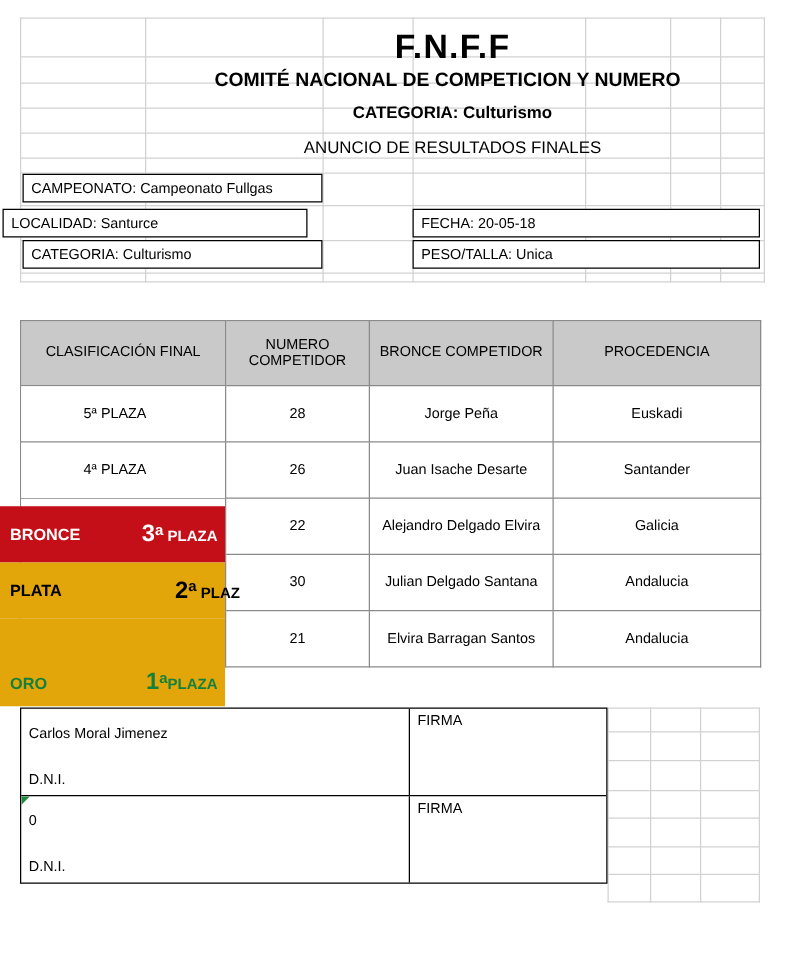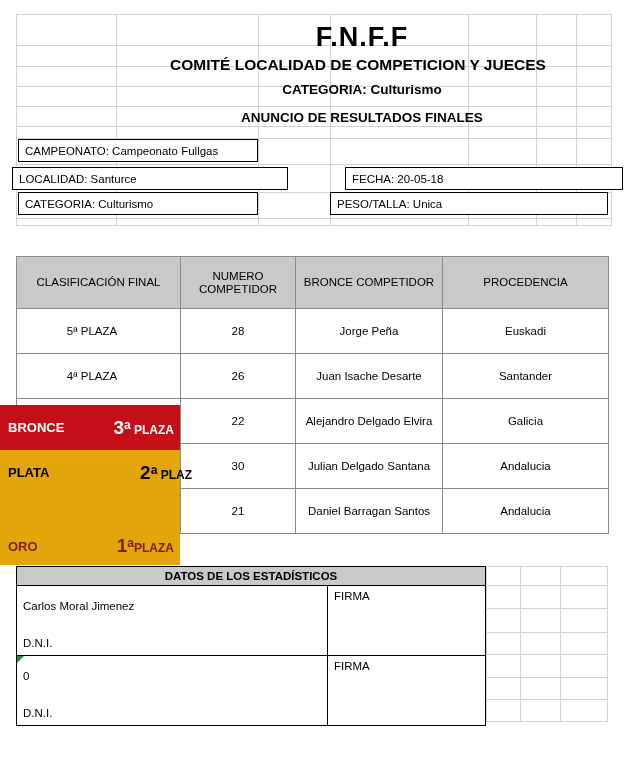--- a/index.html
+++ b/index.html
@@ -125,39 +125,39 @@
     font-size: 13.5px;
     font-weight: bold;
   }
   .title-anuncio {
     position: absolute;
     left: 116px;
     top: 110px;
     width: 492px;
     text-align: center;
     font-size: 13.5px;
-    font-weight: bold;
+    font-weight: normal;
   }
 
   
   .infobox {
     position: absolute;
     border: 1px solid #000000;
     box-sizing: border-box;
     font-size: 11.5px;
     padding-left: 6px;
     line-height: 22px;
     height: 23px;
     background: #ffffff;
     white-space: nowrap;
   }
   .ib-campeonato { left: 18px;  top: 139px; width: 240px; }
-  .ib-localidad  { left: 12px;  top: 167px; width: 276px; }
+  .ib-localidad  { left: 2px;  top: 167px; width: 244px; }
   .ib-categoria  { left: 18px;  top: 192px; width: 240px; }
-  .ib-fecha      { left: 345px; top: 167px; width: 278px; }
+  .ib-fecha      { left: 330px; top: 167px; width: 278px; }
   .ib-peso       { left: 330px; top: 192px; width: 278px; }
 
   
   .results {
     position: absolute;
     left: 16px;
     top: 256px;
     width: 592px;
     border-collapse: collapse;
     table-layout: fixed;
@@ -353,21 +353,21 @@
     <div class="gl-h" style="top:112px"></div>
     <div class="gl-h" style="top:124px"></div>
     <div class="gl-h" style="top:150px"></div>
     <div class="gl-h" style="top:178px"></div>
     <div class="gl-h" style="top:204px"></div>
     <div class="gl-h" style="top:211px"></div>
   </div>
 
 
   <div class="title-main">F.N.F.F</div>
-  <div class="title-sub">COMITÉ LOCALIDAD DE COMPETICION Y JUECES</div>
+  <div class="title-sub">COMITÉ NACIONAL DE COMPETICION Y NUMERO</div>
   <div class="title-cat">CATEGORIA:  Culturismo</div>
   <div class="title-anuncio">ANUNCIO DE RESULTADOS FINALES</div>
 
   <div class="infobox ib-campeonato">CAMPEONATO:  Campeonato Fullgas</div>
   <div class="infobox ib-localidad">LOCALIDAD: Santurce</div>
   <div class="infobox ib-categoria">CATEGORIA: Culturismo</div>
   <div class="infobox ib-fecha">FECHA: 20-05-18</div>
   <div class="infobox ib-peso">PESO/TALLA: Unica</div>
 
   <table class="results">
@@ -407,61 +407,60 @@
       </tr>
       <tr>
         <td class="cell-pos medal-cell"></td>
         <td>30</td>
         <td>Julian Delgado Santana</td>
         <td>Andalucia</td>
       </tr>
       <tr>
         <td class="cell-pos medal-cell"></td>
         <td>21</td>
-        <td>Daniel Barragan Santos</td>
+        <td>Elvira Barragan Santos</td>
         <td>Andalucia</td>
       </tr>
     </tbody>
   </table>
 
   <div class="band-overlay band-bronce"></div>
   <div class="band-text" style="left:0px; top:405px; width:180px; height:45px; color:#ffffff;">
     <span class="medal-label">BRONCE</span>
     <span class="medal-place"><span class="big">3</span><sup>a</sup> <span>PLAZA</span></span>
   </div>
 
   <div class="band-overlay band-plata"></div>
   <div class="band-text" style="left:0px; top:450px; width:198px; height:45px; color:#000000;">
     <span class="medal-label">PLATA</span>
     <span class="medal-place"><span class="big">2</span><sup>a</sup> <span>PLAZ</span></span>
   </div>
 
   <div class="band-overlay band-oro"></div>
-  <div class="band-text" style="left:0px; top:527px; width:180px; height:38px; color:#7f1d1d;">
+  <div class="band-text" style="left:0px; top:527px; width:180px; height:38px; color:#15803d;">
     <span class="medal-label">ORO</span>
     <span class="medal-place"><span class="big">1</span><sup>a</sup><span>PLAZA</span></span>
   </div>
 
   <div class="side-grid">
     <div class="sg-v" style="left:0px"></div>
     <div class="sg-v" style="left:34px"></div>
     <div class="sg-v" style="left:74px"></div>
     <div class="sg-v" style="left:121px"></div>
     <div class="sg-h" style="top:0px"></div>
     <div class="sg-h" style="top:19px"></div>
     <div class="sg-h" style="top:42px"></div>
     <div class="sg-h" style="top:66px"></div>
     <div class="sg-h" style="top:88px"></div>
     <div class="sg-h" style="top:111px"></div>
     <div class="sg-h" style="top:133px"></div>
     <div class="sg-h" style="top:155px"></div>
   </div>
 
   <div class="stats">
-    <div class="stats-title">DATOS DE LOS ESTADÍSTICOS</div>
 
     <div class="stats-row">
       <div class="stats-left">
         <span class="name">Carlos Moral Jimenez</span>
         <span class="dni">D.N.I.</span>
       </div>
       <div class="stats-right">
         <span>FIRMA</span>
       </div>
     </div>

